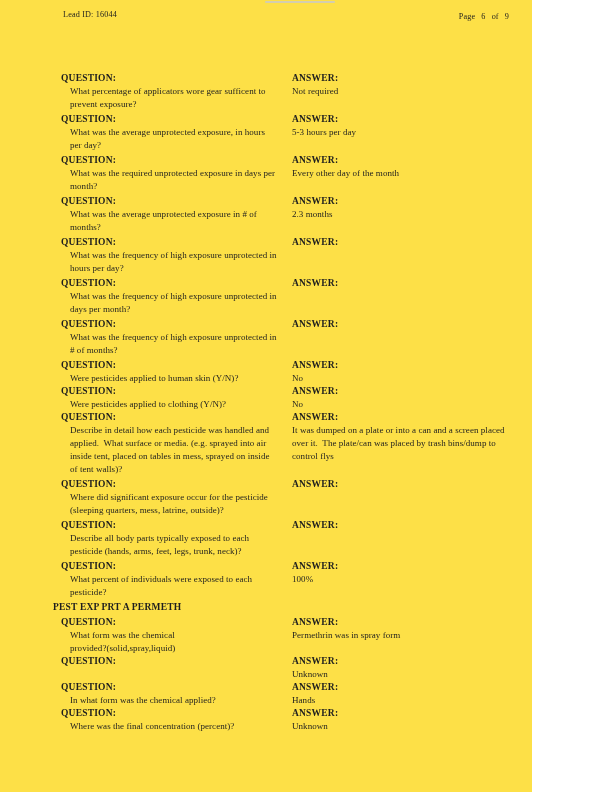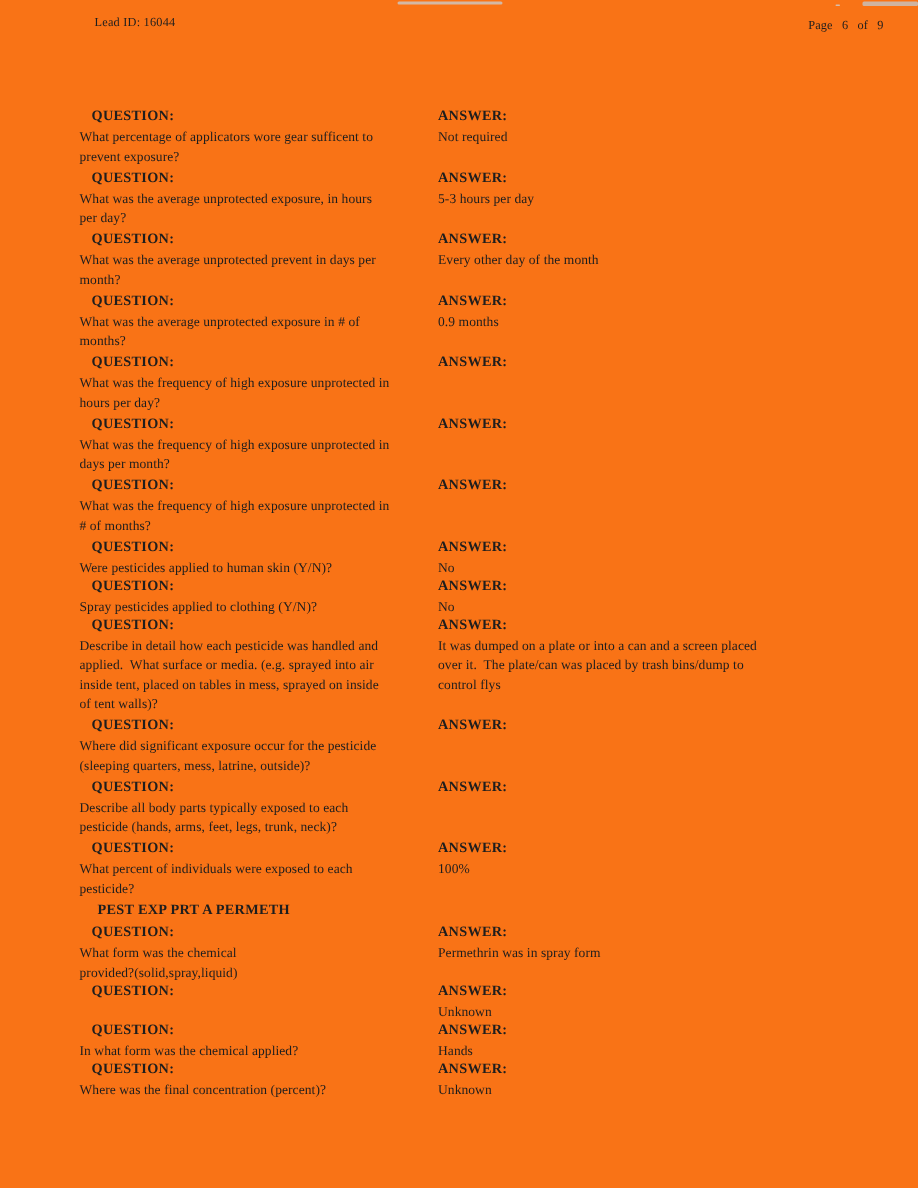--- a/index.html
+++ b/index.html
@@ -1,22 +1,22 @@
 <!DOCTYPE html>
 <html><head>
 <meta charset="utf-8">
 <style>
   html, body { margin: 0; padding: 0; }
   body { background: #ffffff; }
 
   .page {
     position: relative;
-    width: 612px;
+    width: 532px;
     height: 792px;
-    background: #f97316;
+    background: #fde047;
     font-family: "Liberation Serif", "DejaVu Serif", serif;
     color: #1e1e1e;
     overflow: hidden;
   }
 
   
   .artifact { position: absolute; background: #c9c9c9; border-radius: 1px; opacity: 0.8; }
   .artifact-1 { left: 265px; top: 1px; width: 70px; height: 2px; }
   .artifact-2 { left: 575px; top: 1px; width: 37px; height: 3px; background: #c4c4c4; }
   .artifact-3 { left: 557px; top: 3px; width: 3px; height: 1px; background: #cfcfcf; }
@@ -47,28 +47,28 @@
     letter-spacing: 0.2px;
   }
   .q-label { margin-left: 8px; }
 
   .q-text, .a-text {
     font-size: 9px;
     line-height: 13px;
     white-space: pre-wrap;
     letter-spacing: 0.05px;
   }
-  .q-text { margin-left: 0; }
+  .q-text { margin-left: 17px; }
 
   .section-header {
     font-weight: bold;
     font-size: 9.5px;
     line-height: 13px;
     letter-spacing: 0.2px;
-    margin: 0 0 2px 12px;
+    margin: 0 0 2px 0;
   }
 </style>
 </head>
 <body>
 
 <div class="page">
   <div class="artifact artifact-1"></div>
   <div class="artifact artifact-2"></div>
   <div class="artifact artifact-3"></div>
 
@@ -94,37 +94,37 @@
 per day?</div>
         </div>
         <div class="a-col">
           <div class="a-label">ANSWER:</div>
           <div class="a-text">5-3 hours per day</div>
         </div>
       </div>
       <div class="qa-row">
         <div class="q-col">
           <div class="q-label">QUESTION:</div>
-          <div class="q-text">What was the average unprotected prevent in days per
+          <div class="q-text">What was the required unprotected exposure in days per
 month?</div>
         </div>
         <div class="a-col">
           <div class="a-label">ANSWER:</div>
           <div class="a-text">Every other day of the month</div>
         </div>
       </div>
       <div class="qa-row">
         <div class="q-col">
           <div class="q-label">QUESTION:</div>
           <div class="q-text">What was the average unprotected exposure in # of
 months?</div>
         </div>
         <div class="a-col">
           <div class="a-label">ANSWER:</div>
-          <div class="a-text">0.9 months</div>
+          <div class="a-text">2.3 months</div>
         </div>
       </div>
       <div class="qa-row">
         <div class="q-col">
           <div class="q-label">QUESTION:</div>
           <div class="q-text">What was the frequency of high exposure unprotected in
 hours per day?</div>
         </div>
         <div class="a-col">
           <div class="a-label">ANSWER:</div>
@@ -159,21 +159,21 @@
           <div class="q-text">Were pesticides applied to human skin (Y/N)?</div>
         </div>
         <div class="a-col">
           <div class="a-label">ANSWER:</div>
           <div class="a-text">No</div>
         </div>
       </div>
       <div class="qa-row tight">
         <div class="q-col">
           <div class="q-label">QUESTION:</div>
-          <div class="q-text">Spray pesticides applied to clothing (Y/N)?</div>
+          <div class="q-text">Were pesticides applied to clothing (Y/N)?</div>
         </div>
         <div class="a-col">
           <div class="a-label">ANSWER:</div>
           <div class="a-text">No</div>
         </div>
       </div>
       <div class="qa-row">
         <div class="q-col">
           <div class="q-label">QUESTION:</div>
           <div class="q-text">Describe in detail how each pesticide was handled and

